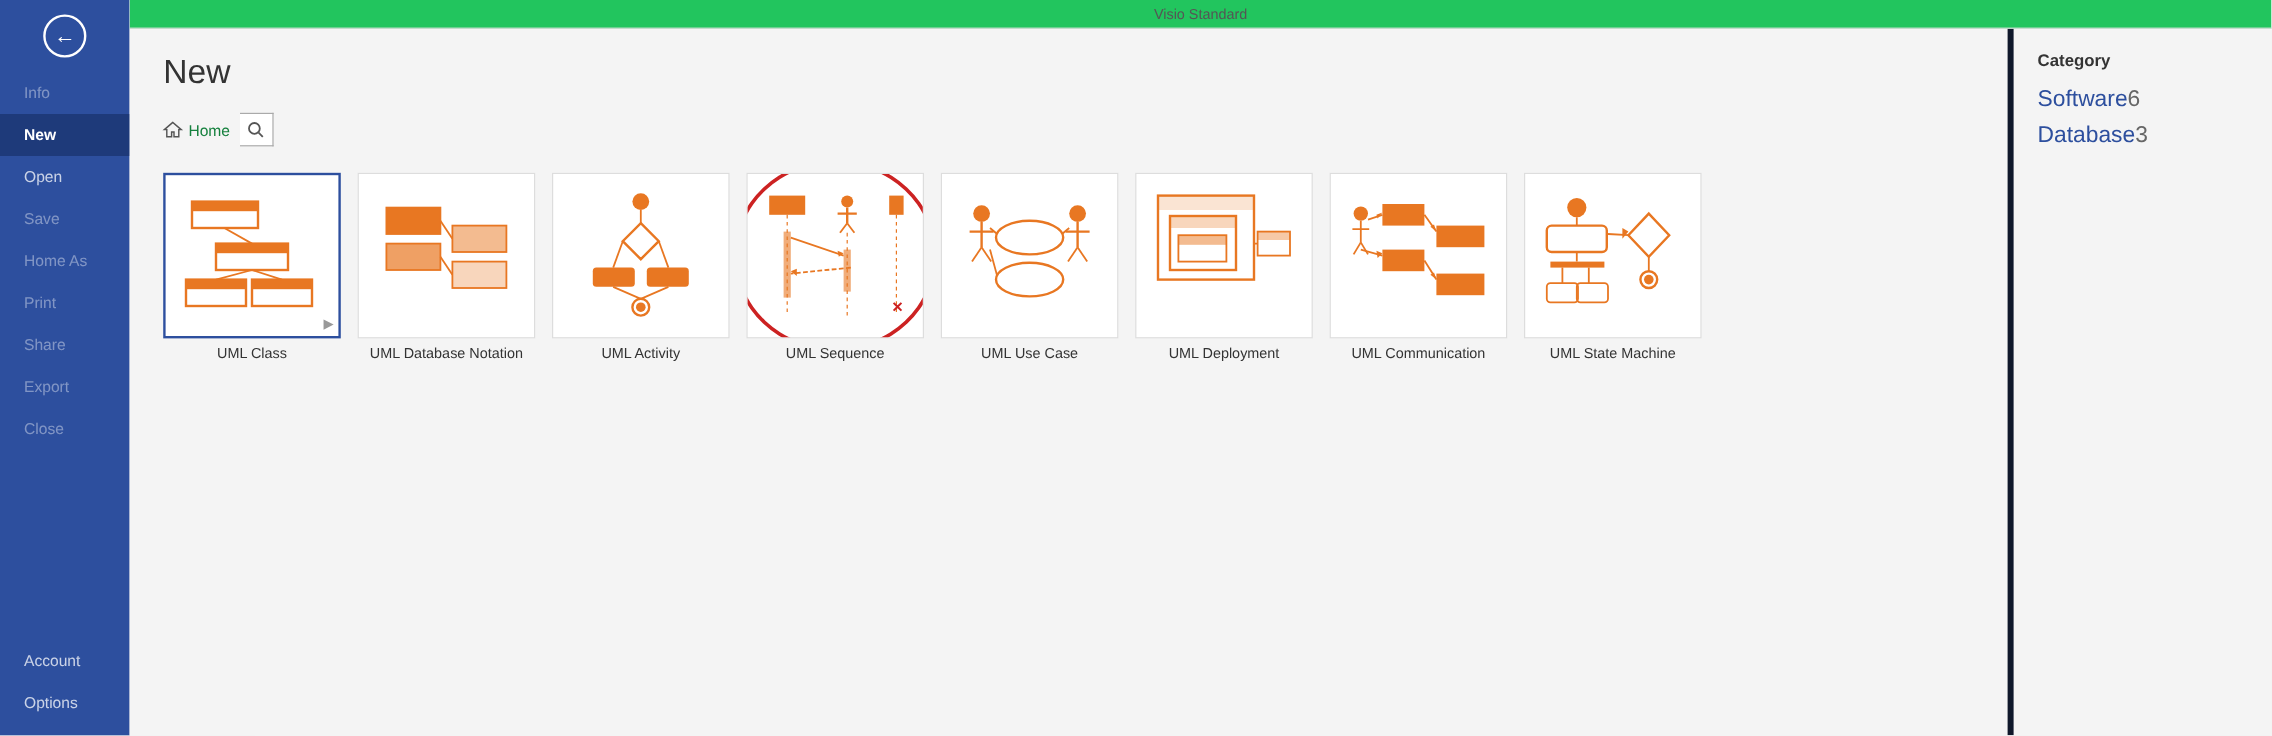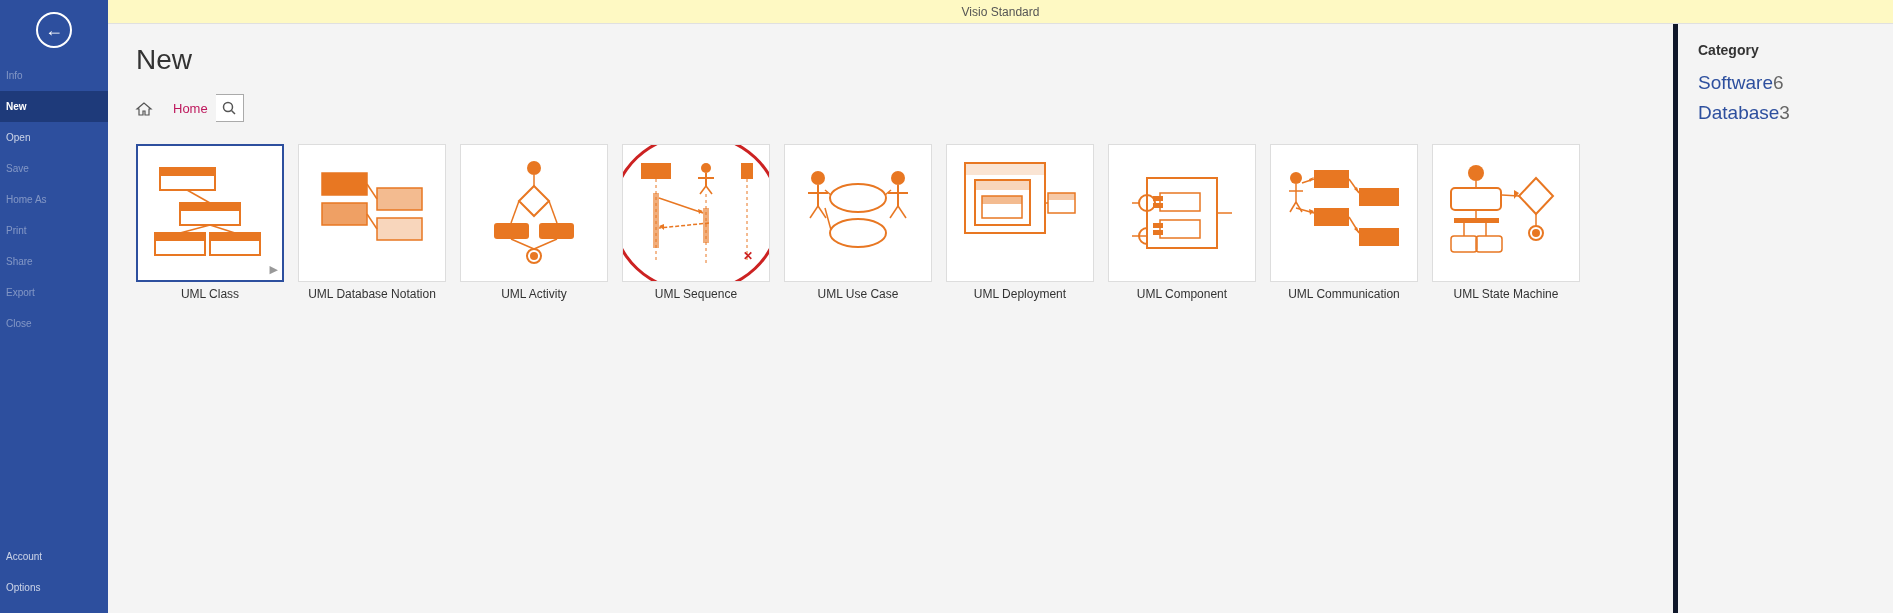--- a/index.html
+++ b/index.html
@@ -33,23 +33,23 @@
       justify-content: center;
       color: #fff;
       font-size: 18px;
     }
     .sidebar-nav {
       display: flex;
       flex-direction: column;
       flex: 1;
     }
     .sidebar-item {
-      padding: 10px 6px;
+      padding: 10px 20px;
       color: rgba(255,255,255,0.75);
-      font-size: 10px;
+      font-size: 13px;
       cursor: pointer;
       user-select: none;
     }
     .sidebar-item.active {
       background: #1e3a7a;
       color: #fff;
       font-weight: 600;
     }
     .sidebar-item.disabled { color: rgba(255,255,255,0.4); cursor: default; }
     .sidebar-spacer { flex: 1; }
@@ -57,21 +57,21 @@
 
     
     .main-area {
       flex: 1;
       display: flex;
       flex-direction: column;
       background: #f4f4f4;
       overflow: hidden;
     }
     .titlebar {
-      background: #fef9c3;
+      background: #22c55e;
       height: 24px;
       display: flex;
       align-items: center;
       justify-content: center;
       font-size: 12px;
       color: #555;
       border-bottom: 1px solid #e0e0e0;
     }
     .content-area {
       flex: 1;
@@ -90,24 +90,24 @@
       margin-bottom: 18px;
     }
     .search-bar {
       display: flex;
       align-items: center;
       margin-bottom: 22px;
       gap: 8px;
     }
     .home-icon-wrap {
       display: flex;
-      align-items: flex-end;
-      gap: 21px;
+      align-items: center;
+      gap: 5px;
       font-size: 13px;
-      color: #be185d;
+      color: #15803d;
     }
     .search-input {
       width: 260px;
       height: 28px;
       border: 1px solid #aaa;
       padding: 2px 8px;
       font-size: 13px;
       background: #fff;
       outline: none;
     }
@@ -383,44 +383,20 @@
               <rect x="22" y="38" width="40" height="8" fill="#e87722" opacity="0.5"></rect>
 
               <rect x="88" y="35" width="27" height="20" fill="none" stroke="#e87722" stroke-width="1.5"></rect>
               <rect x="88" y="35" width="27" height="7" fill="#e87722" opacity="0.4"></rect>
               <line x1="85" y1="45" x2="88" y2="45" stroke="#e87722" stroke-width="1.5"></line>
             </svg>
           </div>
           <div class="template-label">UML Deployment</div>
         </div>
 
-        <div class="template-item">
-          <div class="template-thumb">
-            <svg width="120" height="110" viewBox="0 0 120 110">
-
-              <rect x="25" y="20" width="70" height="70" fill="none" stroke="#e87722" stroke-width="2"></rect>
-
-              <circle cx="25" cy="45" r="8" fill="none" stroke="#e87722" stroke-width="2"></circle>
-              <line x1="17" y1="45" x2="10" y2="45" stroke="#e87722" stroke-width="1.5"></line>
-
-              <path d="M25 70 a8,8 0 0,0 0,16" fill="none" stroke="#e87722" stroke-width="2"></path>
-              <line x1="25" y1="78" x2="10" y2="78" stroke="#e87722" stroke-width="1.5"></line>
-
-              <rect x="38" y="35" width="40" height="18" fill="none" stroke="#e87722" stroke-width="1.5"></rect>
-              <rect x="31" y="38" width="10" height="5" fill="#e87722"></rect>
-              <rect x="31" y="45" width="10" height="5" fill="#e87722"></rect>
-              <rect x="38" y="62" width="40" height="18" fill="none" stroke="#e87722" stroke-width="1.5"></rect>
-              <rect x="31" y="65" width="10" height="5" fill="#e87722"></rect>
-              <rect x="31" y="72" width="10" height="5" fill="#e87722"></rect>
-
-              <line x1="95" y1="55" x2="110" y2="55" stroke="#e87722" stroke-width="1.5"></line>
-            </svg>
-          </div>
-          <div class="template-label">UML Component</div>
-        </div>
 
         <div class="template-item">
           <div class="template-thumb">
             <svg width="120" height="110" viewBox="0 0 120 110">
 
               <circle cx="12" cy="20" r="6" fill="#e87722"></circle>
               <line x1="12" y1="26" x2="12" y2="44" stroke="#e87722" stroke-width="1.5"></line>
               <line x1="5" y1="33" x2="19" y2="33" stroke="#e87722" stroke-width="1.5"></line>
               <line x1="12" y1="44" x2="6" y2="54" stroke="#e87722" stroke-width="1.5"></line>
               <line x1="12" y1="44" x2="18" y2="54" stroke="#e87722" stroke-width="1.5"></line>

